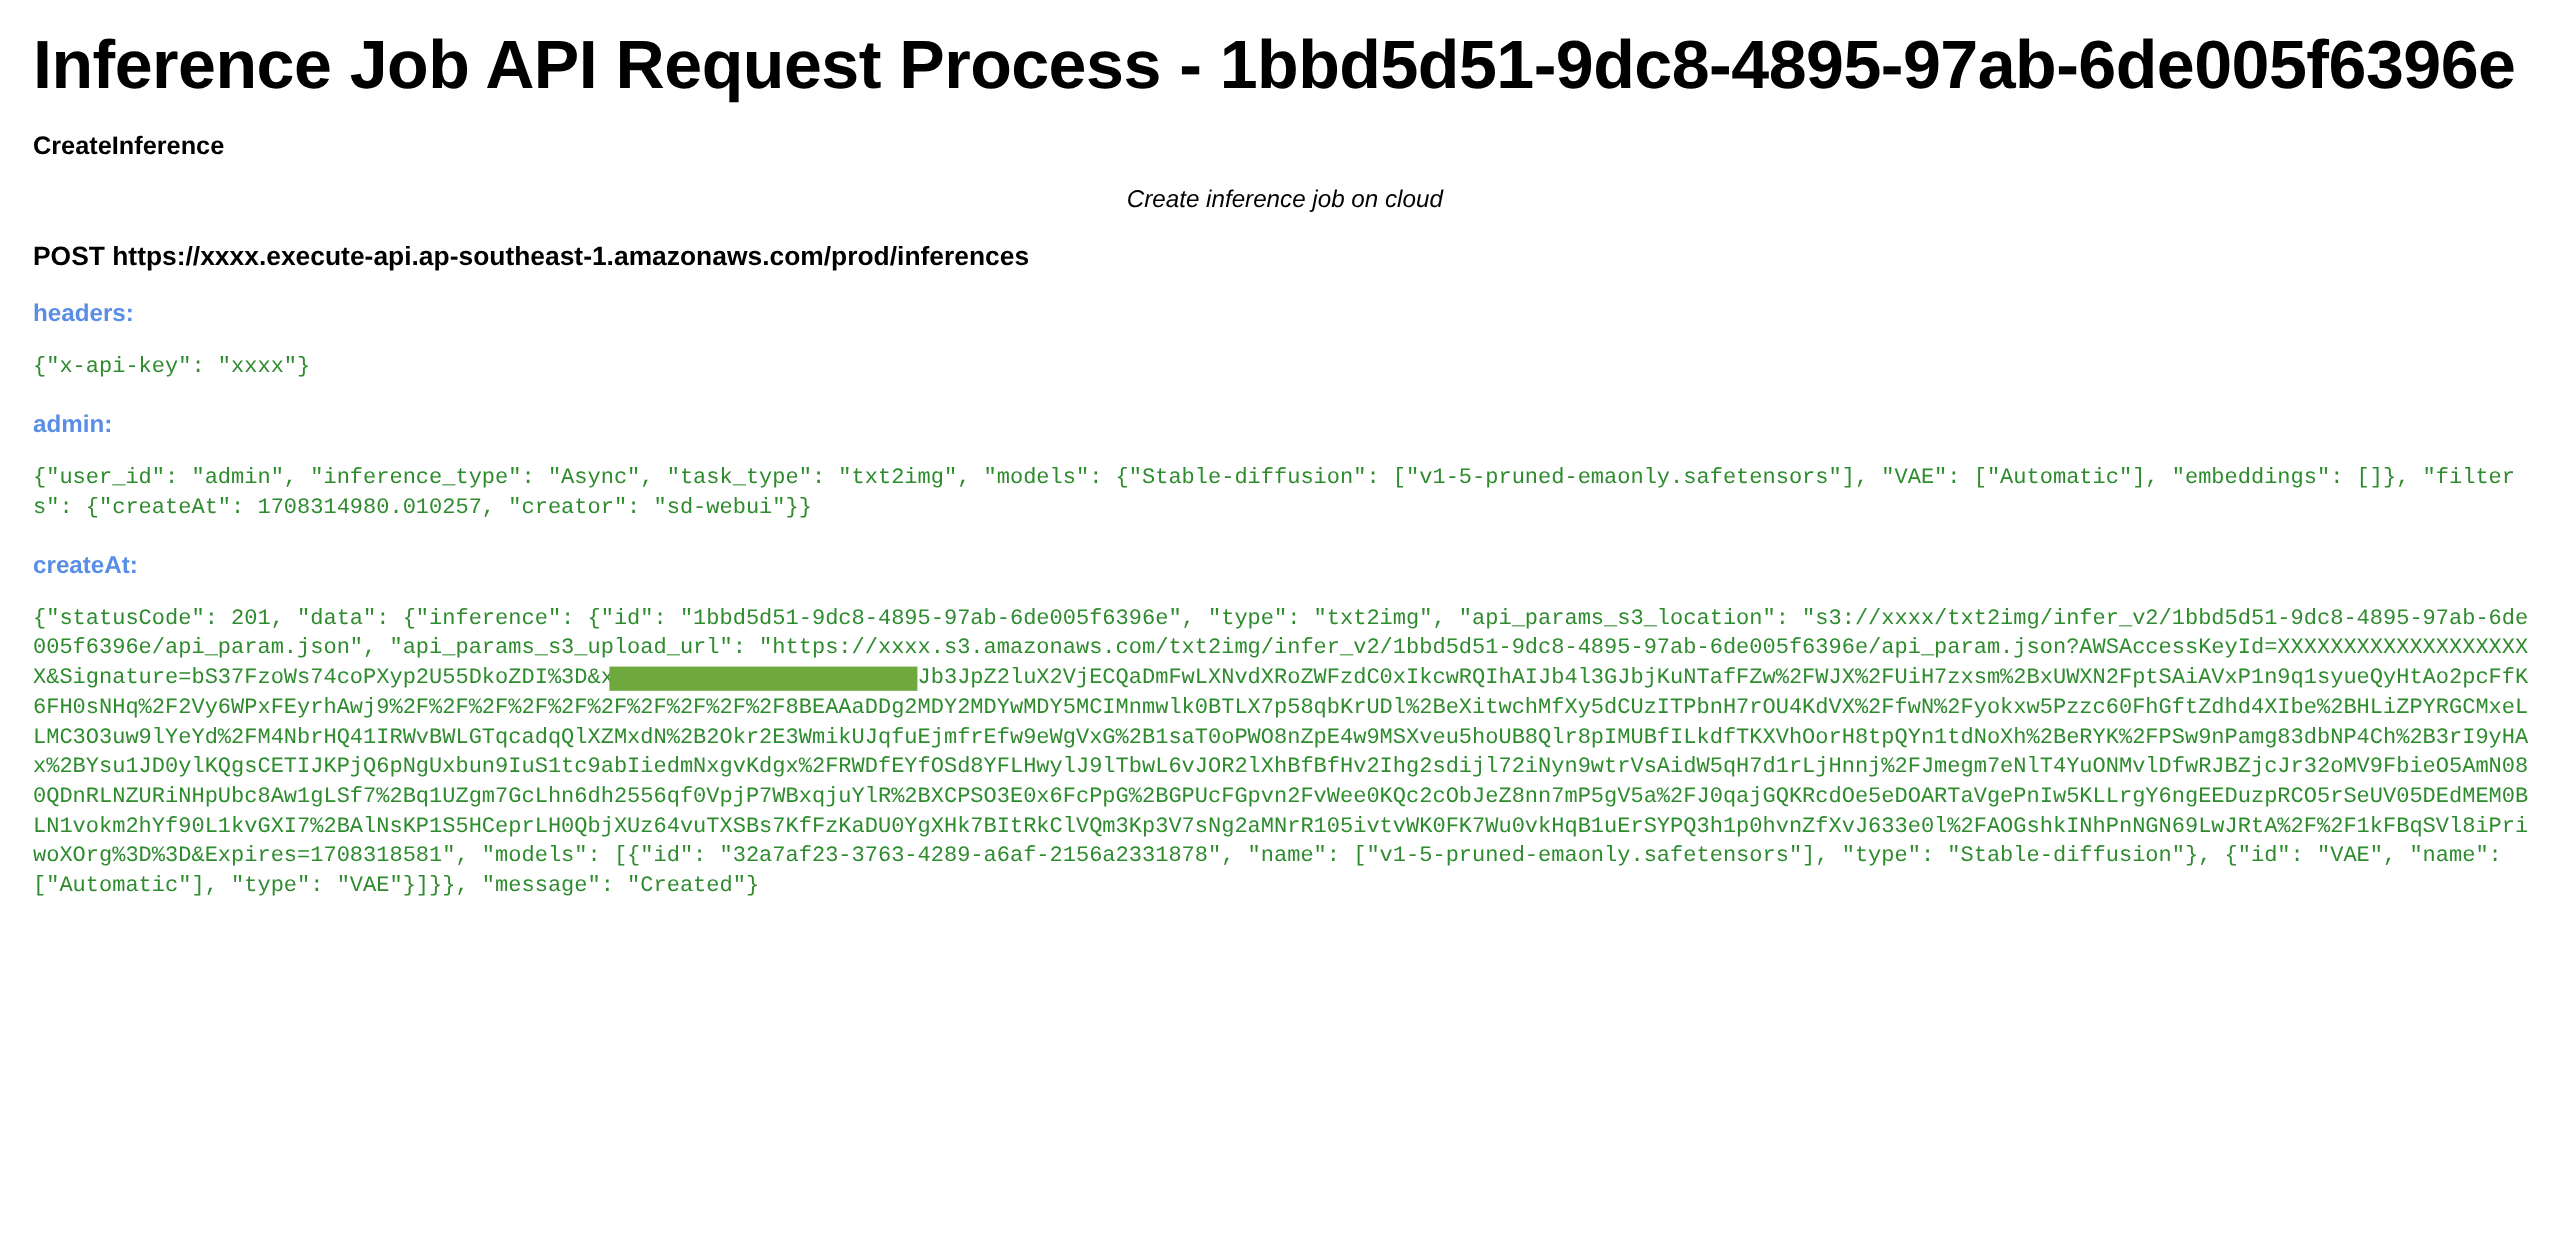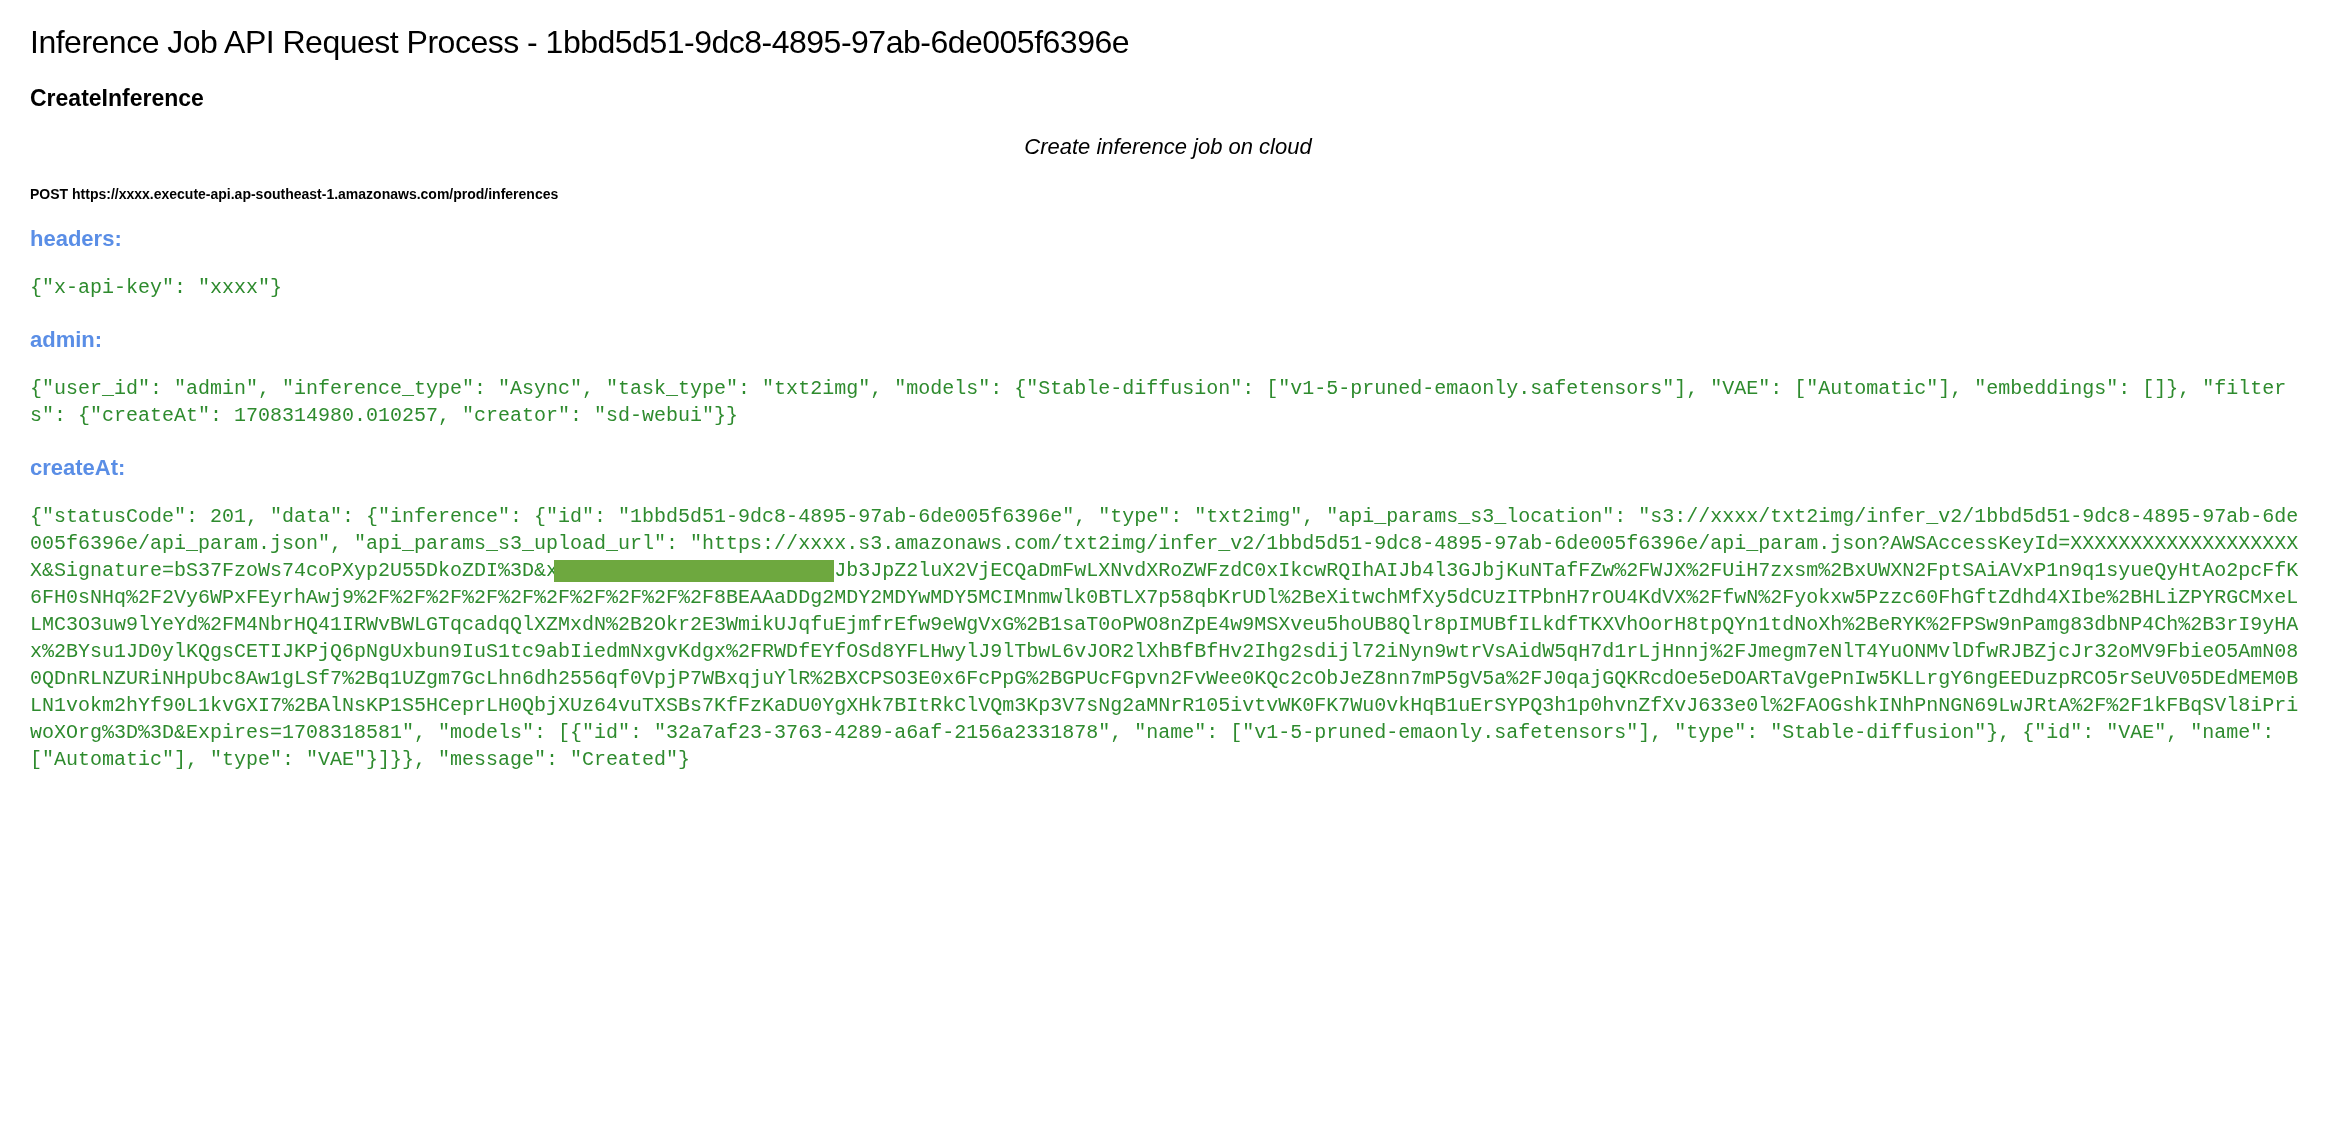--- a/index.html
+++ b/index.html
@@ -6,39 +6,39 @@
   body {
     margin: 0;
     padding: 24px 30px;
     font-family: -apple-system, BlinkMacSystemFont, "Segoe UI", Helvetica, Arial, sans-serif;
     color: #000;
     background: #fff;
     width: 2336px;
     box-sizing: border-box;
   }
   h1 {
-    font-size: 32px;
-    font-weight: 400;
+    font-size: 62px;
+    font-weight: 700;
     margin: 0 0 24px 0;
     letter-spacing: -0.5px;
   }
   h2 {
     font-size: 23px;
     font-weight: 800;
     margin: 0 0 22px 0;
   }
   .subtitle {
     font-style: italic;
     font-size: 22px;
     margin: 0 0 26px 0;
     font-weight: 400;
     text-align: center;
   }
   .endpoint {
-    font-size: 14px;
+    font-size: 24px;
     font-weight: 700;
     margin: 0 0 24px 0;
   }
   .section-label {
     color: #5a8ee6;
     font-size: 22px;
     font-weight: 700;
     margin: 14px 0 22px 0;
   }
   .code {

